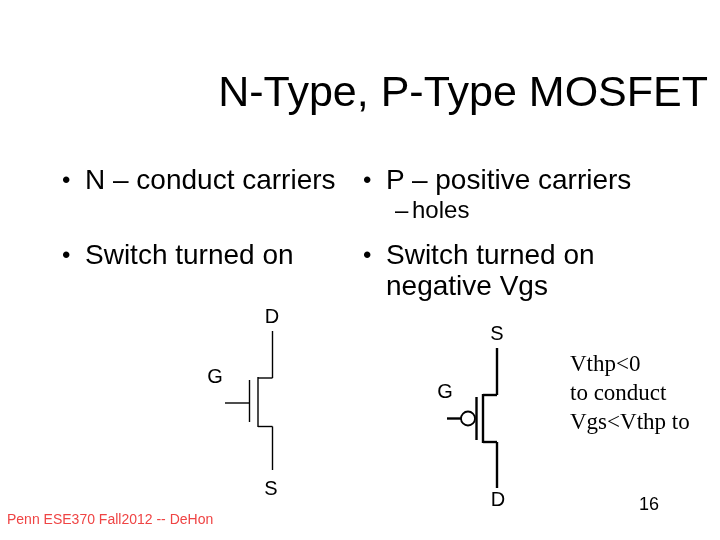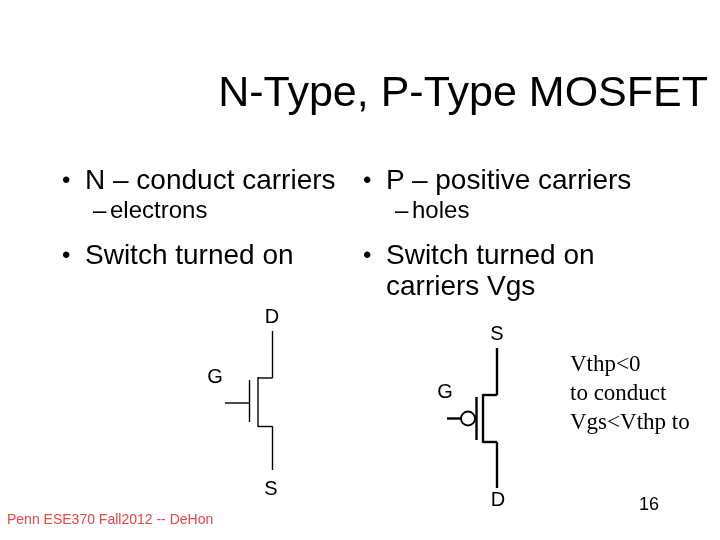--- a/index.html
+++ b/index.html
@@ -82,35 +82,32 @@
 </head>
 <body>
 
 <div class="slide">
 
   <div class="title">N-Type, P-Type MOSFET</div>
 
   <div class="row" style="left:62px; top:164px">
     <span class="marker">•</span><span class="txt">N – conduct carriers</span>
   </div>
-  <div class="sub" style="left:93px; top:197px">
-    <span class="dash">–</span><span class="txt">electrons</span>
-  </div>
   <div class="row" style="left:62px; top:239px">
     <span class="marker">•</span><span class="txt"><span class="l">Switch turned on</span></span>
   </div>
 
   <div class="row" style="left:363px; top:164px">
     <span class="marker">•</span><span class="txt">P – positive carriers</span>
   </div>
   <div class="sub" style="left:395px; top:197px">
     <span class="dash">–</span><span class="txt">holes</span>
   </div>
   <div class="row" style="left:363px; top:239px">
-    <span class="marker">•</span><span class="txt"><span class="l">Switch turned on</span><span class="l">carriers Vgs</span></span>
+    <span class="marker">•</span><span class="txt"><span class="l">Switch turned on</span><span class="l">negative Vgs</span></span>
   </div>
 
   <svg class="schematic" style="left:190px; top:300px" width="120" height="200" viewBox="0 0 120 200">
     <g stroke="#000000" stroke-width="1.4" fill="none">
       <line x1="82.5" y1="31" x2="82.5" y2="78"></line>
       <line x1="82.5" y1="78" x2="68" y2="78"></line>
       <line x1="68" y1="77" x2="68" y2="127"></line>
       <line x1="59.5" y1="80" x2="59.5" y2="122"></line>
       <line x1="35" y1="103" x2="59.5" y2="103"></line>
       <line x1="68" y1="126.5" x2="82.5" y2="126.5"></line>

